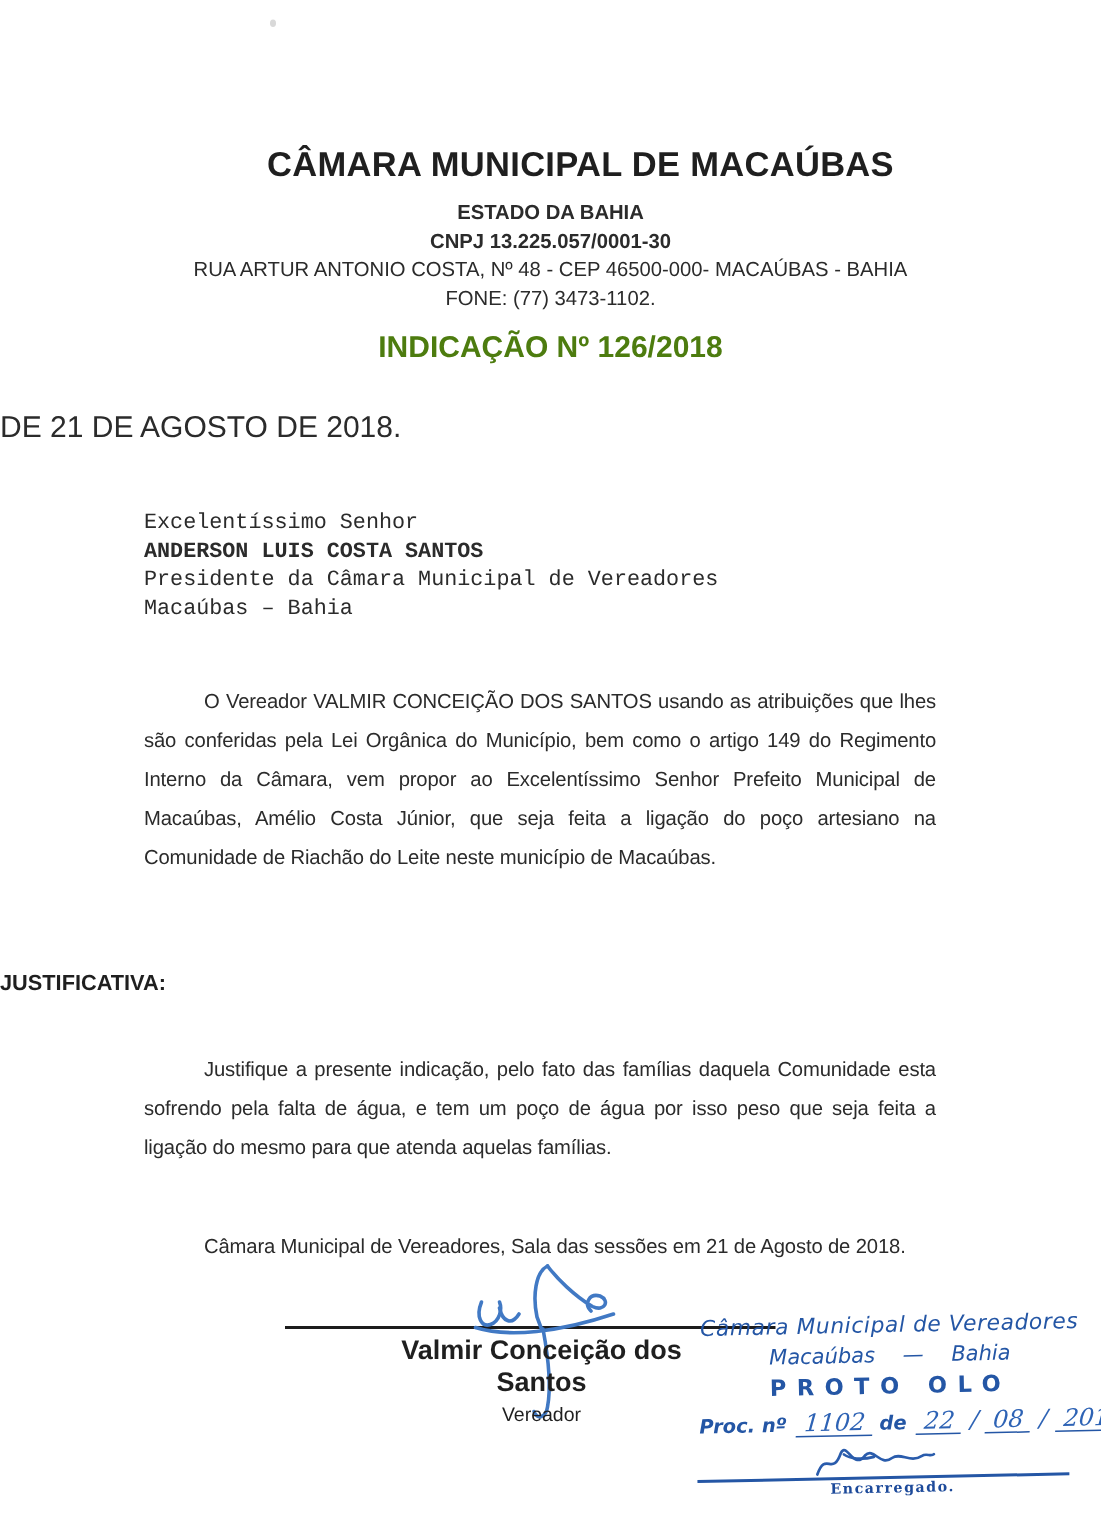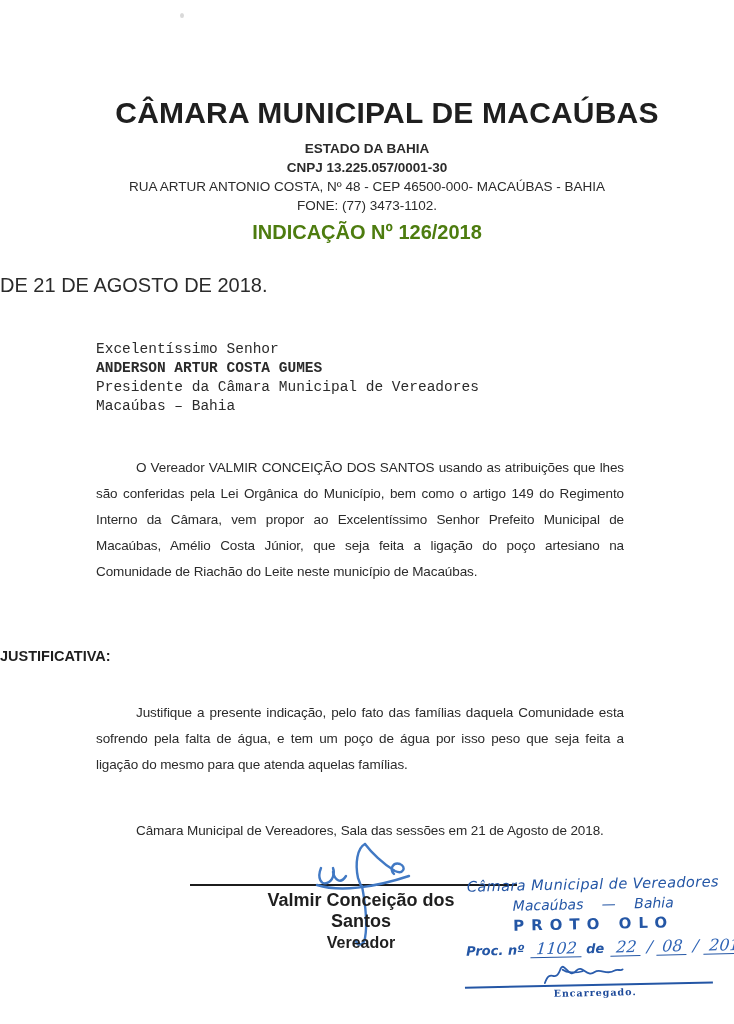--- a/index.html
+++ b/index.html
@@ -4,21 +4,21 @@
 <style>
   html,body{margin:0;padding:0;background:#ffffff;}
   .page{
     position:relative;width:734px;height:1024px;background:#ffffff;
     font-family:"Liberation Sans",sans-serif;color:#262626;overflow:hidden;
   }
   .speck{position:absolute;left:180px;top:13px;width:4px;height:5px;background:#d9d9d9;border-radius:50%;}
 
   
   .letterhead{position:absolute;left:0;top:96px;width:734px;text-align:center;}
-  .org{font-size:30px;font-weight:bold;letter-spacing:0.2px;color:#1f1f1f;margin-bottom:9px;padding-left:40px;}
+  .org{font-size:23px;font-weight:bold;letter-spacing:0.2px;color:#1f1f1f;margin-bottom:9px;padding-left:40px;}
   .sub{font-size:13.5px;line-height:19px;color:#2b2b2b;}
   .bold{font-weight:bold;}
 
   
   .doc-title{position:absolute;left:0;top:221px;width:734px;margin:0;text-align:center;
     font-size:20px;font-weight:bold;color:#4d7c0f;}
   .doc-date{position:absolute;left:0;top:274px;width:734px;margin:0;
     font-size:20px;font-weight:normal;color:#2b2b2b;}
 
   
@@ -32,21 +32,21 @@
   .just-heading{position:absolute;left:0;top:648px;width:734px;margin:0;text-align:left;
     font-size:14.5px;font-weight:bold;color:#1f1f1f;}
   .just-para{top:700px;}
   .closing{top:818px;text-align:left;}
 
   
   .sig-line{position:absolute;left:190px;top:884px;width:327px;height:2px;background:#1c1c1c;}
   .valmir-sig{position:absolute;left:313px;top:838px;width:104px;height:116px;}
   .signer{position:absolute;left:241px;top:890px;width:240px;text-align:center;color:#1f1f1f;}
   .signer-name{font-size:18px;font-weight:bold;line-height:21px;}
-  .signer-role{font-size:16px;font-weight:bold;line-height:21px;}
+  .signer-role{font-size:13px;font-weight:normal;line-height:21px;}
 
   
   .stamp{position:absolute;left:460px;top:872px;width:268px;height:136px;
     color:#2456a5;transform:rotate(-1.2deg);
     font-family:"DejaVu Sans",sans-serif;}
   .st-line1{position:absolute;left:0;top:4px;width:100%;text-align:center;
     font-size:14.5px;font-style:italic;font-weight:500;letter-spacing:0.4px;white-space:nowrap;}
   .st-line2{position:absolute;left:0;top:24px;width:100%;text-align:center;
     font-size:14px;font-style:italic;word-spacing:14px;}
   .st-line3{position:absolute;left:0;top:43px;width:100%;text-align:center;
@@ -76,21 +76,21 @@
     <div class="sub bold">CNPJ 13.225.057/0001-30</div>
     <div class="sub">RUA ARTUR ANTONIO COSTA, Nº 48 - CEP 46500-000- MACAÚBAS - BAHIA</div>
     <div class="sub">FONE: (77) 3473-1102.</div>
   </header>
 
   <h1 class="doc-title">INDICAÇÃO Nº 126/2018</h1>
   <h2 class="doc-date">DE 21 DE AGOSTO DE 2018.</h2>
 
   <section class="addressee">
     <div>Excelentíssimo Senhor</div>
-    <div class="name">ANDERSON ARTUR COSTA GUMES</div>
+    <div class="name">ANDERSON LUIS COSTA SANTOS</div>
     <div>Presidente da Câmara Municipal de Vereadores</div>
     <div>Macaúbas – Bahia</div>
   </section>
 
   <p class="para body-para">O Vereador VALMIR CONCEIÇÃO DOS SANTOS usando as atribuições que lhes são conferidas pela Lei Orgânica do Município, bem como o artigo 149 do Regimento Interno da Câmara, vem propor ao Excelentíssimo Senhor Prefeito Municipal de Macaúbas, Amélio Costa Júnior, que seja feita a ligação do poço artesiano na Comunidade de Riachão do Leite neste município de Macaúbas.</p>
 
   <h3 class="just-heading">JUSTIFICATIVA:</h3>
 
   <p class="para just-para">Justifique a presente indicação, pelo fato das famílias daquela Comunidade esta sofrendo pela falta de água, e tem um poço de água por isso peso que seja feita a ligação do mesmo para que atenda aquelas famílias.</p>
 

